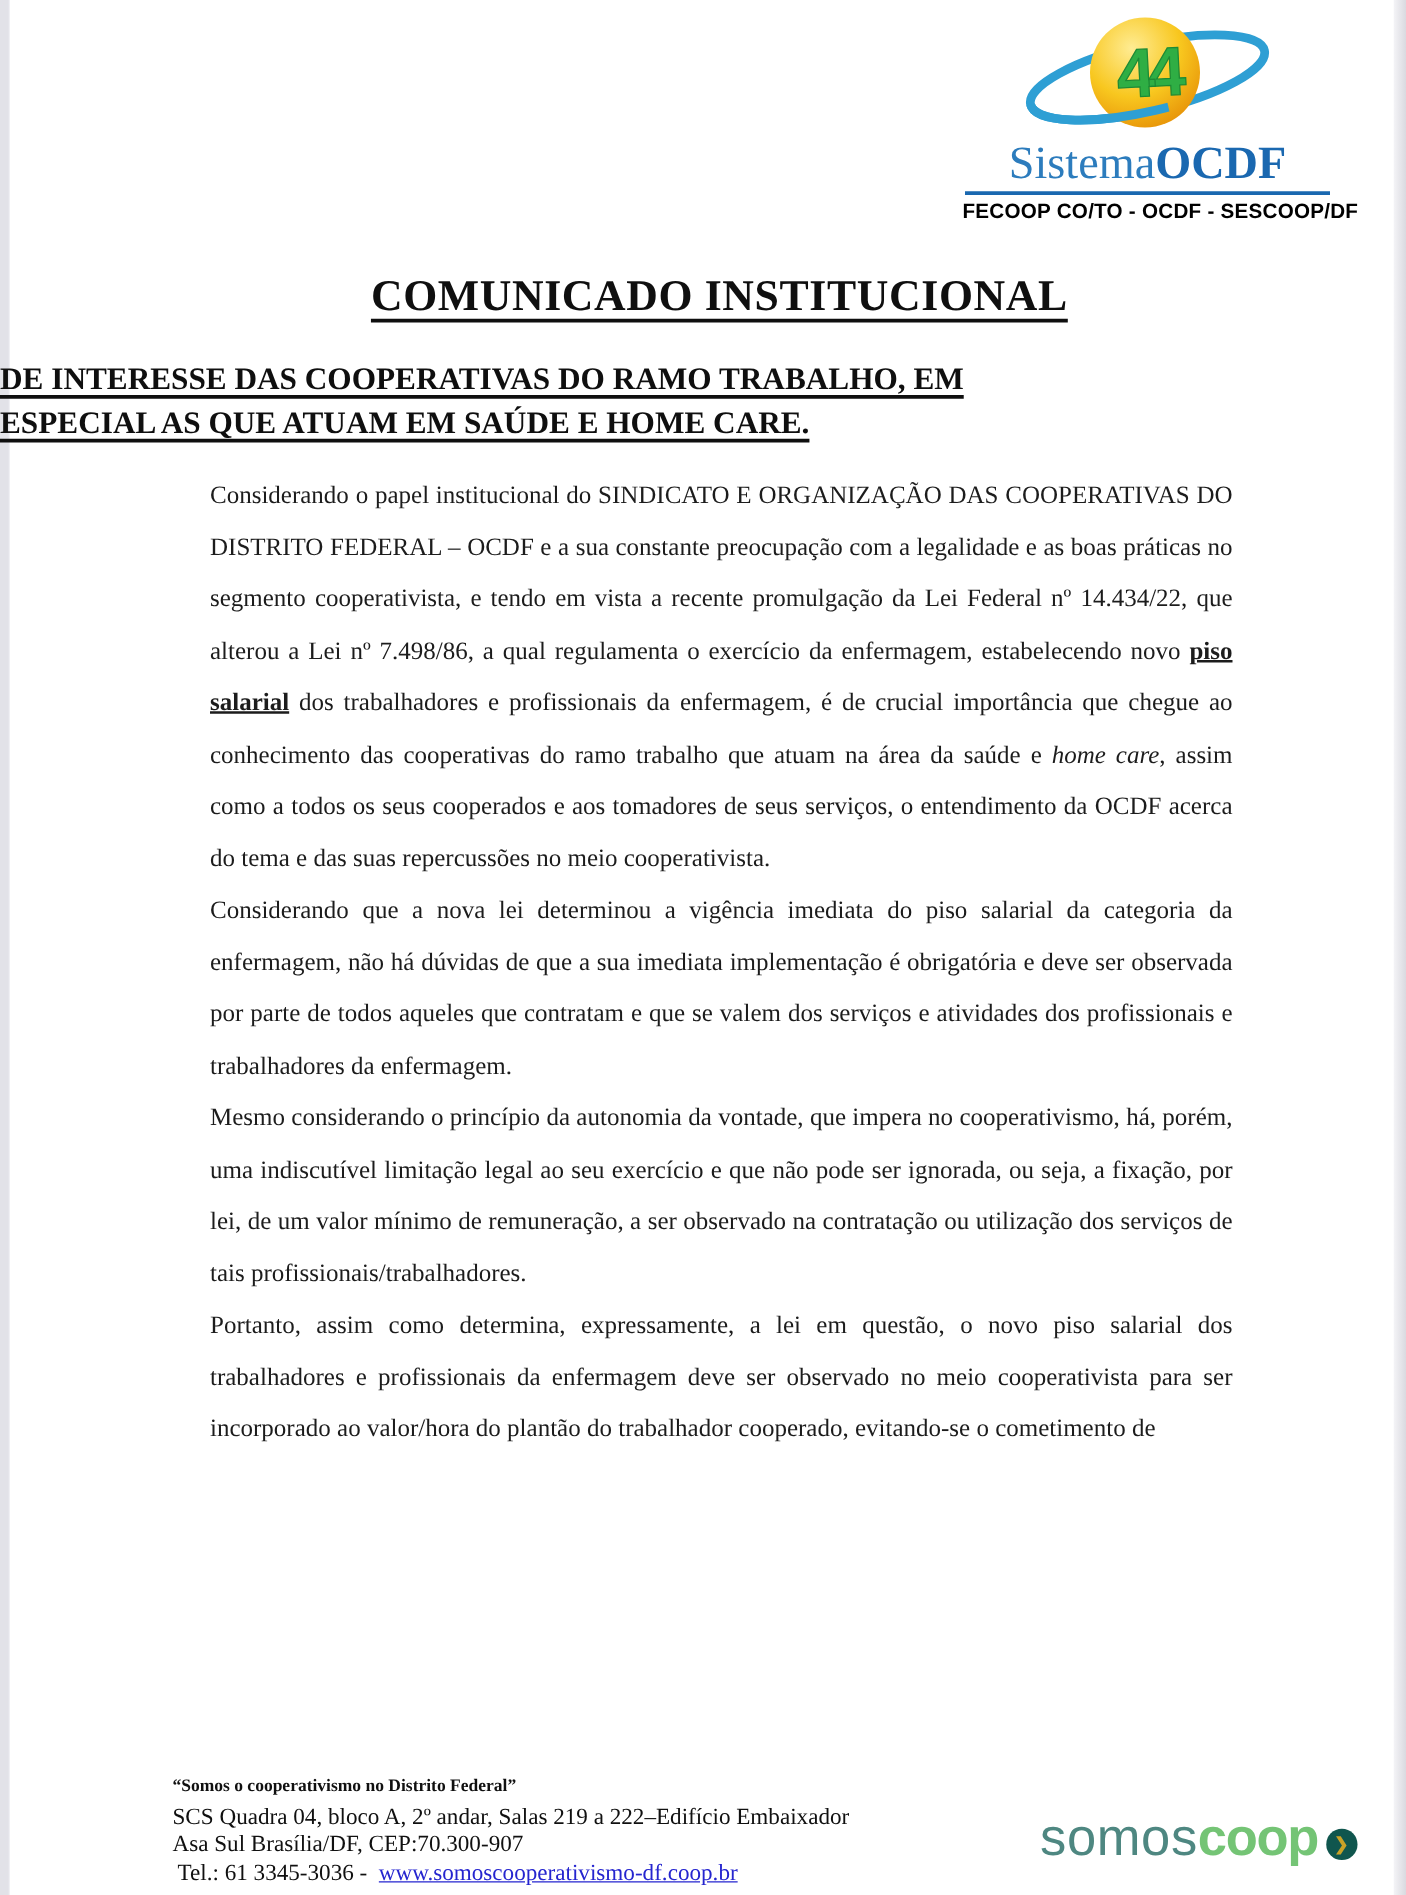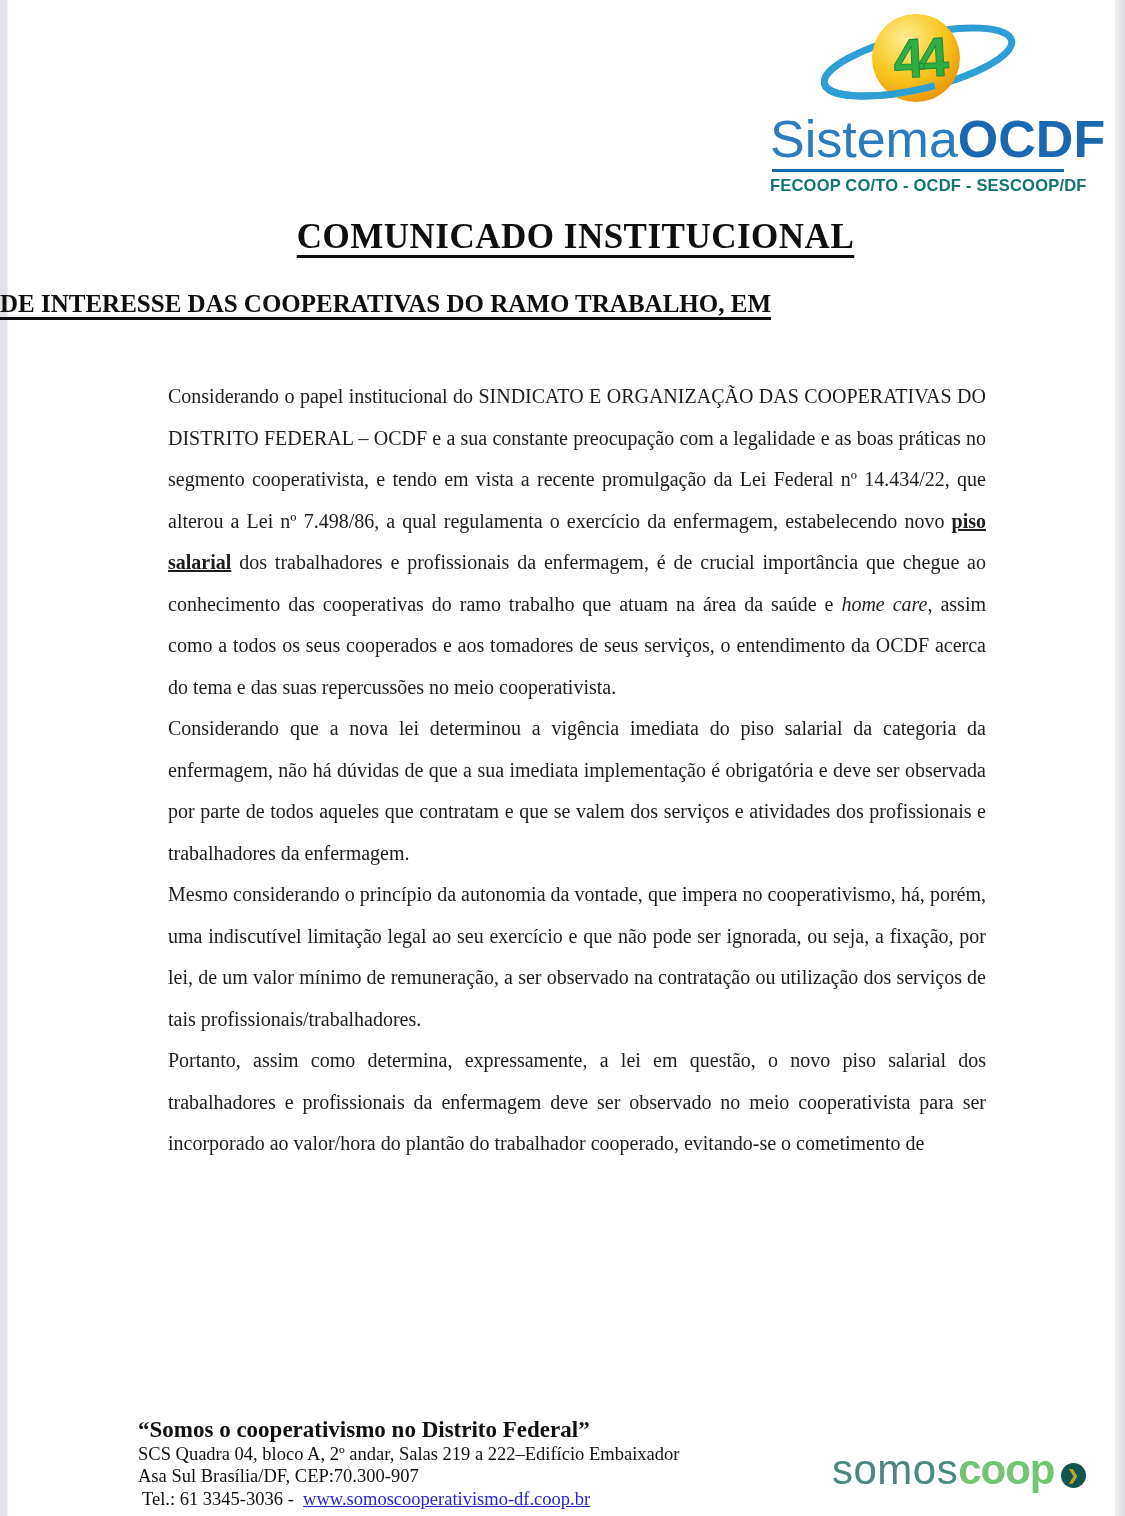--- a/index.html
+++ b/index.html
@@ -13,28 +13,28 @@
   }
   .edge-right {
     position:absolute; right:0; top:0; width:10px; height:100%;
     background:linear-gradient(to right,#f4f4f7,#d9d9df);
   }
 
   
   .brand { position:absolute; left:770px; top:6px; width:296px; text-align:center; }
   .brand svg { display:block; margin:0 auto; }
   .brand-name {
-    font-family:Liberation Sans, sans-serif; font-size:52px; line-height:1.05;
+    font-family:Liberation Serif, serif; font-size:37px; line-height:1.05;
     color:#2c7cbd; margin-top:-4px; white-space:nowrap;
   }
   .brand-name .bold { font-weight:bold; color:#1a68b0; }
   .brand-rule { border-top:3px solid #1a68b0; margin:2px 2px 4px 2px; }
   .brand-sub {
     font-family:"Liberation Sans", sans-serif; font-size:16.5px; font-weight:bold;
-    color:#0f766e; letter-spacing:0.2px; white-space:nowrap;
+    color:#000000; letter-spacing:0.2px; white-space:nowrap;
   }
 
   
   .title {
     position:absolute; top:204px; left:0; width:100%; margin:13px; text-align:center;
     font-size:35px; font-weight:bold; color:#0f0f0f;
     text-decoration:underline; text-decoration-thickness:3px; text-underline-offset:7px;
     letter-spacing:0.5px;
   }
   .subtitle {
@@ -50,21 +50,21 @@
     position:absolute; left:168px; top:376px; width:818px;
     font-size:20px; line-height:41.5px; text-align:justify; color:#1c1c1c;
   }
   .doc-body p { margin:0; }
 
   
   .f-left {
     position:absolute; left:138px; top:1419px;
     font-size:18.5px; line-height:22.5px; color:#101010;
   }
-  .f-quote { font-weight:bold; font-size:23px; margin-bottom:1px; }
+  .f-quote { font-weight:bold; font-size:14px; margin-bottom:1px; }
   .f-tel { padding-left:4px; }
   .f-link { color:#2525cf; text-decoration:underline; cursor:pointer; }
 
   .f-logo {
     position:absolute; left:800px; top:1449px; white-space:nowrap;
     font-family:"Liberation Sans", sans-serif; font-size:42px; line-height:1;margin-left:32px;
   }
   .lg-somos { color:#4e8781; letter-spacing:0.5px; }
   .lg-coop  { color:#74c475; font-weight:600; letter-spacing:-1px; }
   .lg-badge {
@@ -105,20 +105,21 @@
     </svg>
     <div class="brand-name"><span>Sistema</span><span class="bold">OCDF</span></div>
     <div class="brand-rule"></div>
     <div class="brand-sub">FECOOP CO/TO - OCDF - SESCOOP/DF</div>
   </header>
 
   <h1 class="title">COMUNICADO INSTITUCIONAL</h1>
 
   <div class="subtitle">
     <div><span class="u">DE INTERESSE DAS COOPERATIVAS DO RAMO TRABALHO, EM</span></div>
+    <div><span class="u">ESPECIAL AS QUE ATUAM EM SAÚDE E HOME CARE.</span></div>
   </div>
 
   <main class="doc-body" id="doc-body">
       <p><span>Considerando o papel institucional do SINDICATO E ORGANIZAÇÃO DAS COOPERATIVAS DO DISTRITO FEDERAL – OCDF e a sua constante preocupação com a legalidade e as boas práticas no segmento cooperativista, e tendo em vista a recente promulgação da Lei Federal nº 14.434/22, que alterou a Lei nº 7.498/86, a qual regulamenta o exercício da enfermagem, estabelecendo novo </span><span style="font-weight: bold; text-decoration: underline;">piso salarial</span><span> dos trabalhadores e profissionais da enfermagem, é de crucial importância que chegue ao conhecimento das cooperativas do ramo trabalho que atuam na área da saúde e </span><span style="font-style: italic;">home care</span><span>, assim como a todos os seus cooperados e aos tomadores de seus serviços, o entendimento da OCDF acerca do tema e das suas repercussões no meio cooperativista.</span></p>
       <p><span>Considerando que a nova lei determinou a vigência imediata do piso salarial da categoria da enfermagem, não há dúvidas de que a sua imediata implementação é obrigatória e deve ser observada por parte de todos aqueles que contratam e que se valem dos serviços e atividades dos profissionais e trabalhadores da enfermagem.</span></p>
       <p><span>Mesmo considerando o princípio da autonomia da vontade, que impera no cooperativismo, há, porém, uma indiscutível limitação legal ao seu exercício e que não pode ser ignorada, ou seja, a fixação, por lei, de um valor mínimo de remuneração, a ser observado na contratação ou utilização dos serviços de tais profissionais/trabalhadores.</span></p>
       <p><span>Portanto, assim como determina, expressamente, a lei em questão, o novo piso salarial dos trabalhadores e profissionais da enfermagem deve ser observado no meio cooperativista para ser incorporado ao valor/hora do plantão do trabalhador cooperado, evitando-se o cometimento de</span></p>
     </main>
 
   <footer>

